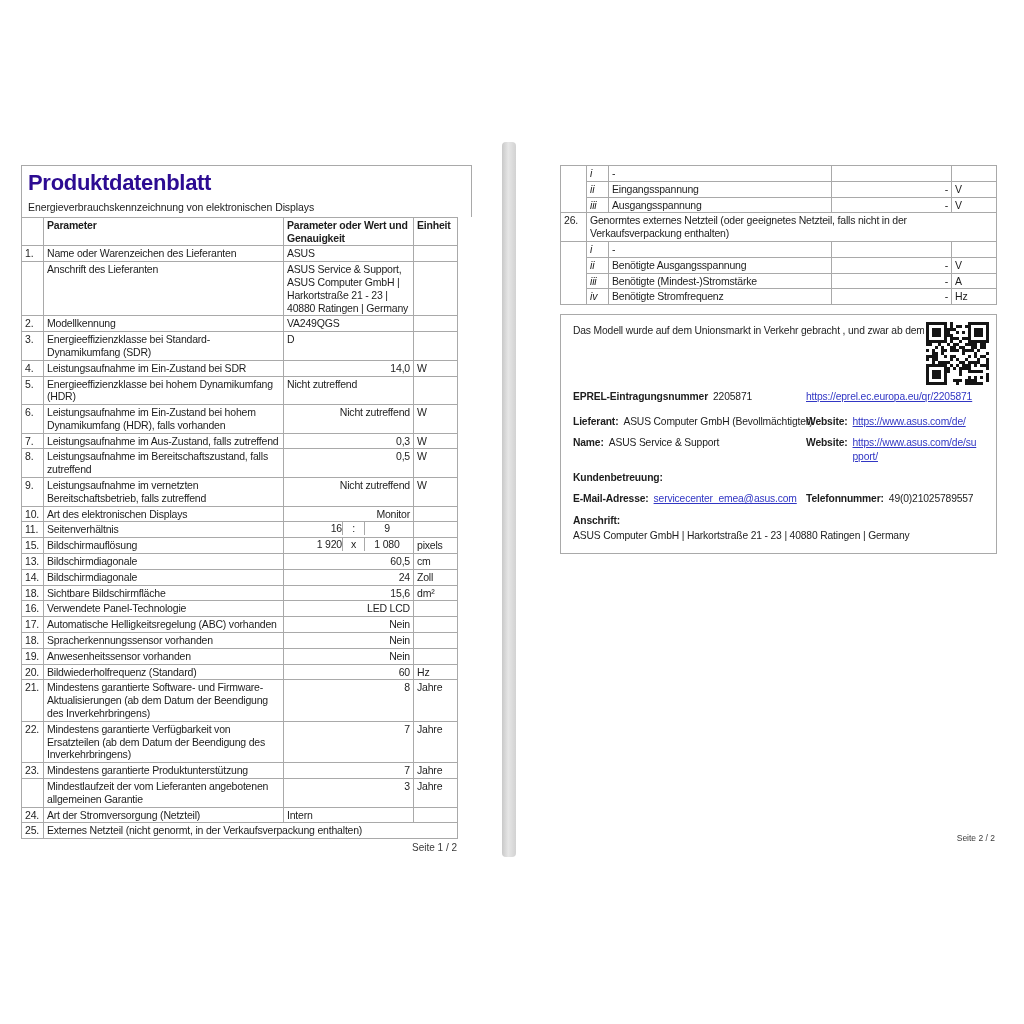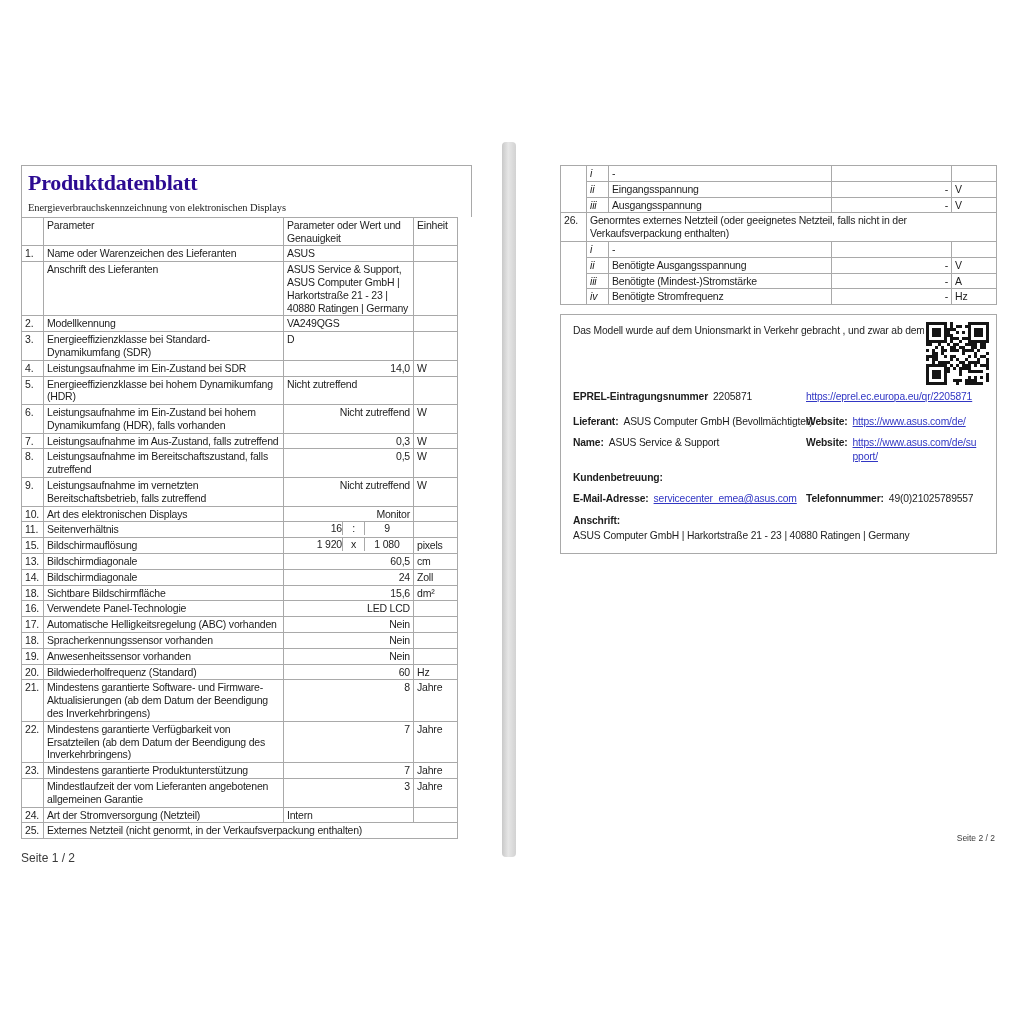--- a/index.html
+++ b/index.html
@@ -1,35 +1,35 @@
 <!DOCTYPE html>
 <html style="--title: #2c0b92; --link: #3136c4;"><head>
 <meta charset="utf-8">
 <style>
   html,body{margin:0;padding:0;background:#fff;}
   .canvas{position:relative;width:1024px;height:1024px;background:#ffffff;overflow:hidden;
           font-family:"Liberation Sans",sans-serif;color:#1d1d1d;}
   
   .page1{position:absolute;left:21px;top:165px;width:451px;}
-  .titlebox{border:1px solid #a9a9a9;border-bottom:none;padding:5px 12px 2px 6px;font-family:Liberation Serif, serif;}
+  .titlebox{border:1px solid #a9a9a9;border-bottom:none;padding:5px 12px 2px 6px;}
   .titlebox h1{margin:0 0 7px 0;font-size:22px;line-height:1.05;font-weight:bold;
                color:var(--title,#2c0b92);letter-spacing:-0.3px;}
   .sub{font-size:10.5px;line-height:1.3;letter-spacing:-0.1px;}
   .dt{border-collapse:collapse;table-layout:fixed;width:436px;font-size:10.5px;
       line-height:1.22;letter-spacing:-0.2px;}
   .dt td{border:1px solid #a9a9a9;padding:1px 3px;vertical-align:top;overflow:hidden;}
-  .dt .hd td{font-weight:normal;}
+  .dt .hd td{font-weight:bold;}
   .w-num{width:22px;} .w-par{width:240px;} .w-val{width:130px;} .w-unit{width:44px;}
   .v-r{text-align:right;} .v-l{text-align:left;}
   td.split{padding:0;}
   .split .sv{display:inline-block;width:58px;text-align:right;}
   .split .ssep{display:inline-block;width:21px;text-align:center;
                border-left:1px solid #a9a9a9;border-right:1px solid #a9a9a9;}
   .split .sv2{display:inline-block;width:44px;text-align:center;}
-  .pfoot{width:436px;font-size:12px;color:#3a3a3a;margin-top:12px;padding-right:2px;}
+  .pfoot{width:436px;text-align:right;font-size:10px;color:#3a3a3a;margin-top:3px;padding-right:2px;}
   
   .divider{position:absolute;left:502px;top:142px;width:14px;height:715px;border-radius:4px;
            background:linear-gradient(90deg,#c9c9c9,#e6e6e6 45%,#d2d2d2);}
   
   .page2{position:absolute;left:560px;top:165px;width:437px;}
   .dt2{width:437px;}
   .c0{width:26px;} .c1{width:22px;} .c3{width:120px;} .c4{width:45px;}
   .it{font-style:italic;}
   .infobox{position:relative;border:1px solid #a9a9a9;margin-top:9px;padding:9px 12px 10px 12px;
            font-size:10.3px;letter-spacing:-0.15px;line-height:1.3;min-height:215px;}

